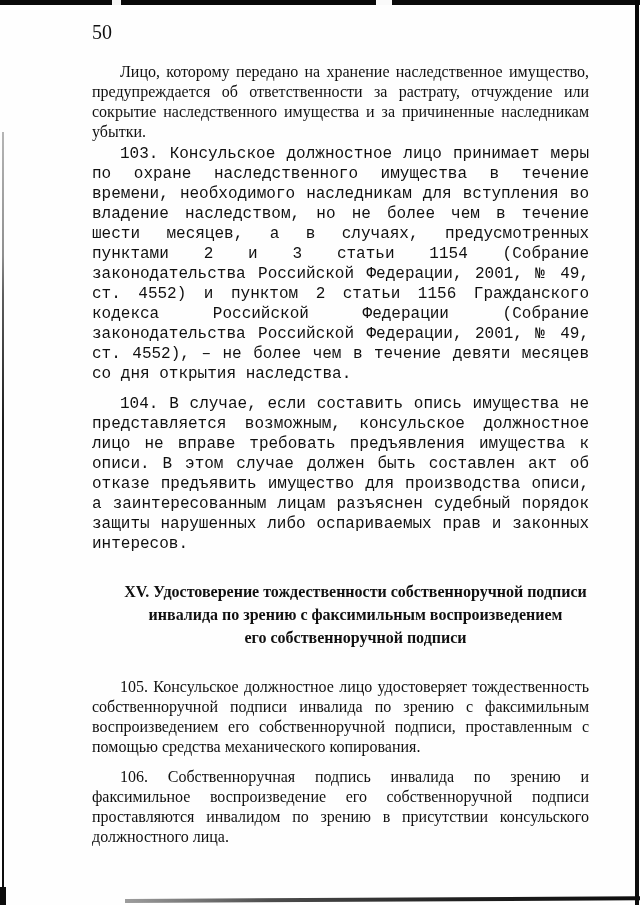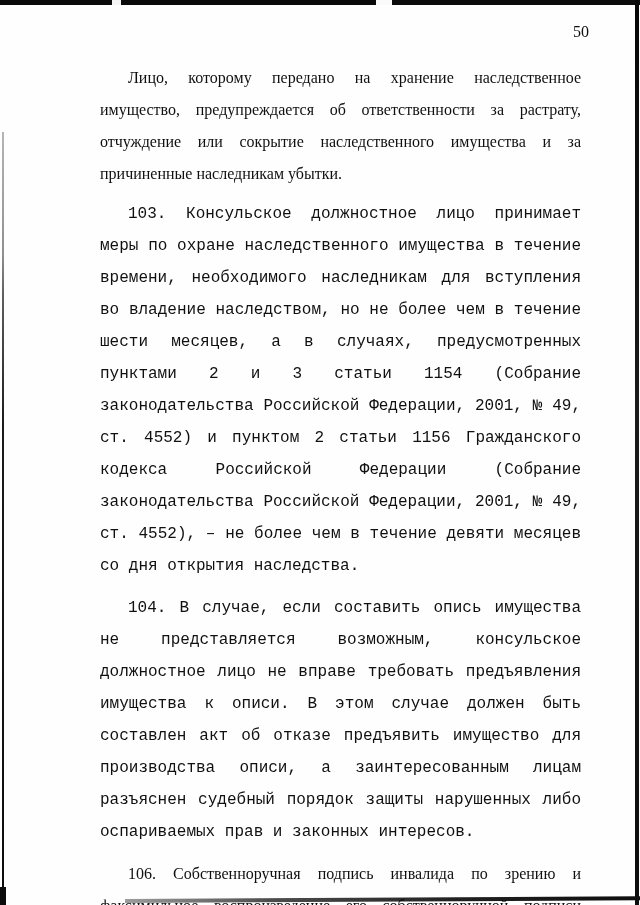--- a/index.html
+++ b/index.html
@@ -56,28 +56,28 @@
   }
   
   .content {
     position: absolute;
     left: 92px;
     top: 0;
     width: 497px;
   }
   .page-number {
     margin-top: 22px;
-    text-align: right;
-    font-size: 16px;
+    text-align: left;
+    font-size: 20px;
     line-height: 20px;
   }
   .para {
-    margin: 8px;
+    margin: 0;
     font-size: 16px;
-    line-height: 32px;
+    line-height: 20px;
     text-align: justify;
     text-indent: 28px;
     hyphens: none;
   }
   .para.intro   { margin-top: 20px; }
   .para.p103    { margin-top: 2px; font-family: Liberation Mono, monospace; }
   .para.p104    { margin-top: 10px; font-family: Liberation Mono, monospace; }
   .para.p105    { margin-top: 28px; }
   .para.p106    { margin-top: 10px; }
   .section-heading {
@@ -103,18 +103,24 @@
   <div class="content">
 
     <div class="page-number">50</div>
 
     <p class="para intro">Лицо, которому передано на хранение наследственное имущество, предупреждается об ответственности за растрату, отчуждение или сокрытие наследственного имущества и за причиненные наследникам убытки.</p>
 
     <p class="para p103">103. Консульское должностное лицо принимает меры по охране наследственного имущества в течение времени, необходимого наследникам для вступления во владение наследством, но не более чем в течение шести месяцев, а в случаях, предусмотренных пунктами 2 и 3 статьи 1154 (Собрание законодательства Российской Федерации, 2001, № 49, ст. 4552) и пунктом 2 статьи 1156 Гражданского кодекса Российской Федерации (Собрание законодательства Российской Федерации, 2001, № 49, ст. 4552), – не более чем в течение девяти месяцев со дня открытия наследства.</p>
 
     <p class="para p104">104. В случае, если составить опись имущества не представляется возможным, консульское должностное лицо не вправе требовать предъявления имущества к описи. В этом случае должен быть составлен акт об отказе предъявить имущество для производства описи, а заинтересованным лицам разъяснен судебный порядок защиты нарушенных либо оспариваемых прав и законных интересов.</p>
 
+    <h2 class="section-heading">
+      <span class="hl">XV. Удостоверение тождественности собственноручной подписи</span>
+      <span class="hl">инвалида по зрению с факсимильным воспроизведением</span>
+      <span class="hl">его собственноручной подписи</span>
+    </h2>
 
+    <p class="para p105">105. Консульское должностное лицо удостоверяет тождественность собственноручной подписи инвалида по зрению с факсимильным воспроизведением его собственноручной подписи, проставленным с помощью средства механического копирования.</p>
 
     <p class="para p106">106. Собственноручная подпись инвалида по зрению и факсимильное воспроизведение его собственноручной подписи проставляются инвалидом по зрению в присутствии консульского должностного лица.</p>
 
   </div>
 </div>
 
 </body></html>

